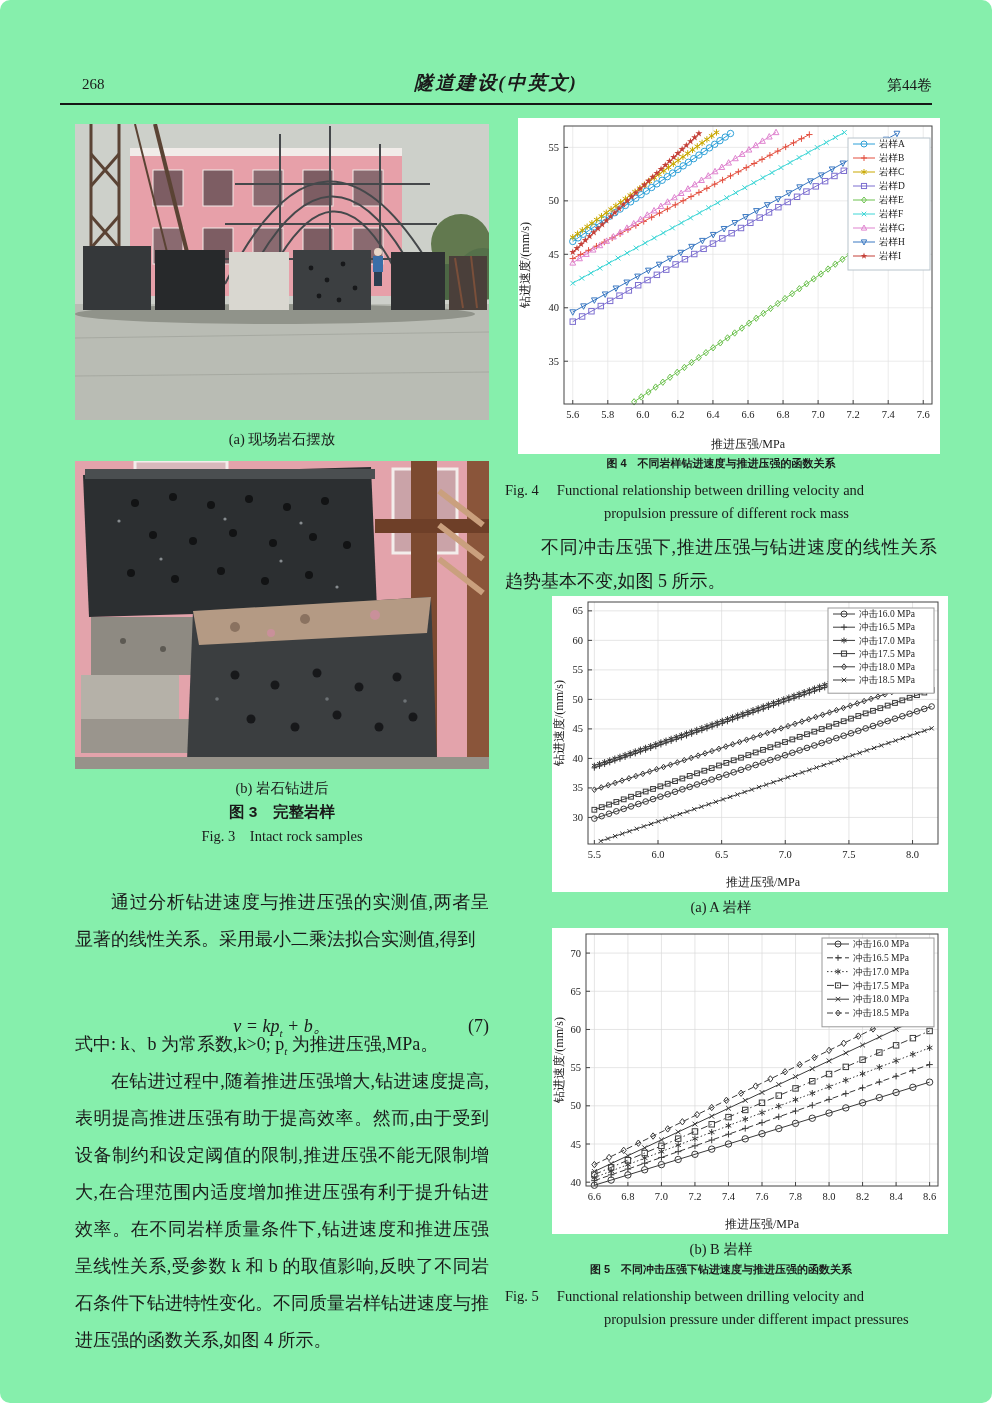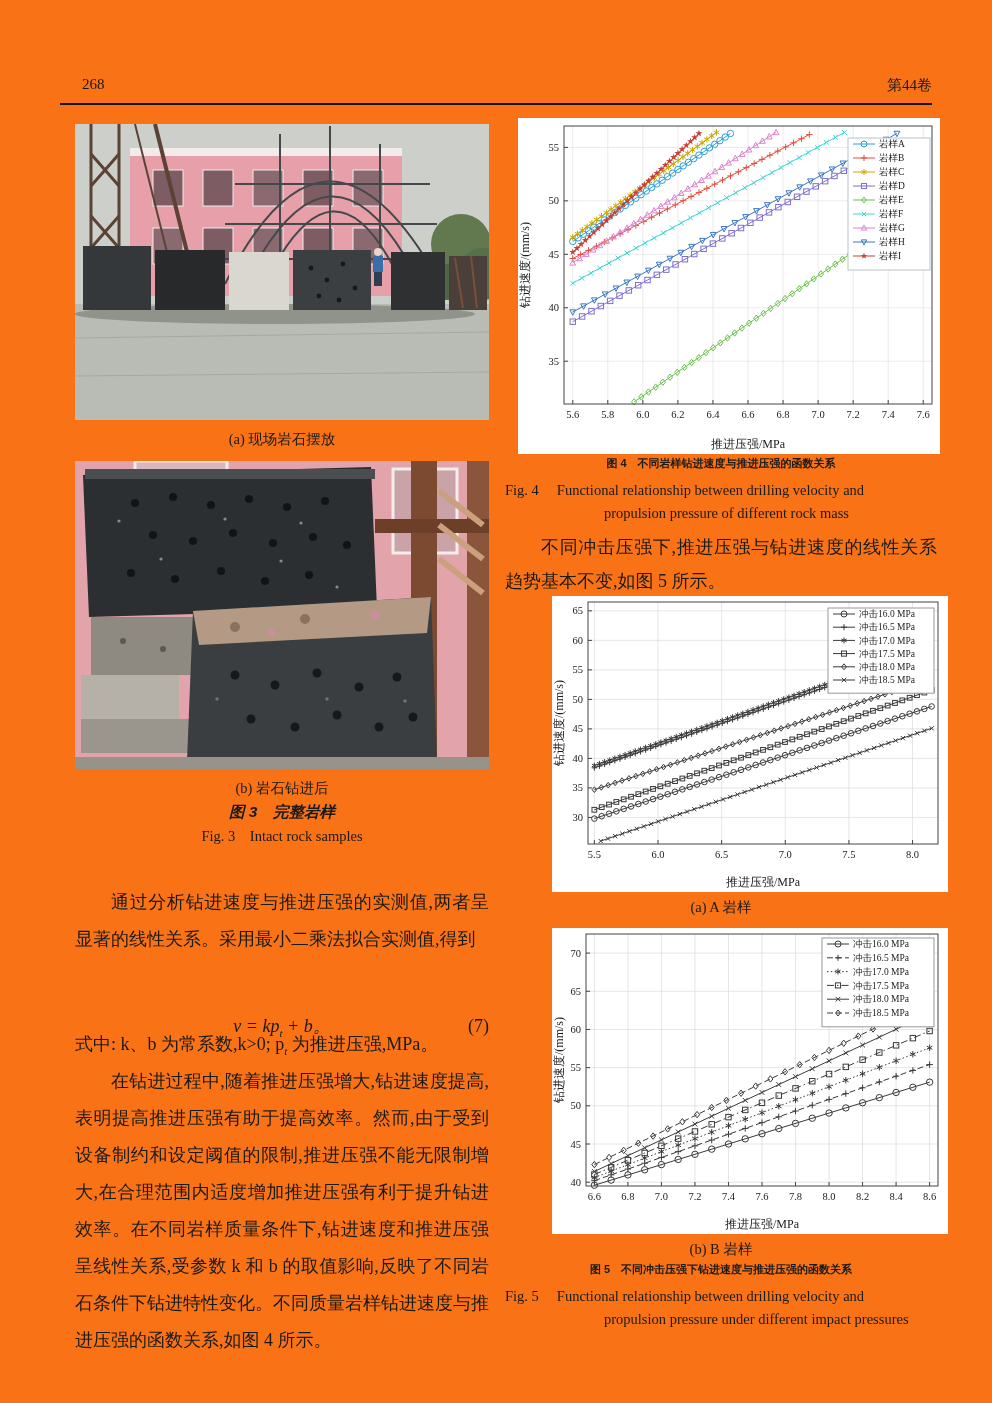--- a/index.html
+++ b/index.html
@@ -1,27 +1,27 @@
 <!DOCTYPE html>
 <html><head>
 <meta charset="utf-8">
 <style>
   html,body{margin:0;padding:0;background:#ffffff;}
-  .page{position:relative;width:992px;height:1403px;background:#f97316;overflow:hidden;
-        font-family:"Liberation Serif",serif;color:#1a1a1a;}
+  .page{position:relative;width:992px;height:1403px;background:#86efac;overflow:hidden;
+        font-family:"Liberation Serif",serif;color:#1a1a1a;border-radius:10px;}
   
   .hdr-num{position:absolute;left:82px;top:76px;font-size:15px;}
   .hdr-title{position:absolute;left:0;top:70px;width:100%;text-align:center;
              font-size:19px;font-weight:bold;font-style:italic;letter-spacing:2px;}
   .hdr-vol{position:absolute;right:60px;top:76px;font-size:15px;}
   .hdr-rule{position:absolute;left:60px;top:103px;width:872px;height:2px;background:#161616;}
   
   .photo{position:absolute;left:75px;width:414px;}
   .cap{position:absolute;left:75px;width:414px;text-align:center;font-size:14.5px;}
-  .capb{font-weight:bold;font-family:"Liberation Sans",sans-serif;font-style:italic;}
+  .capb{font-weight:bold;font-family:"Liberation Sans",sans-serif;}
   .h21{position:absolute;left:75px;top:852px;width:414px;font-size:18px;font-weight:bold;
        font-family:"Liberation Sans",sans-serif;}
   .para{position:absolute;left:75px;width:414px;font-size:18px;line-height:37px;
         text-align:justify;}
   .indent{text-indent:2em;}
   .eq-row{position:absolute;left:75px;top:990px;width:414px;display:flex;align-items:baseline;
           font-size:18px;}
   .eq-center{flex:1;text-align:center;font-family:"Liberation Serif",serif;margin-top:24px;}
   .eq-var{font-style:italic;}
   .eq-center sub{font-size:11px;font-style:italic;}
@@ -38,20 +38,21 @@
   .rpara{position:absolute;left:505px;top:530px;width:432px;font-size:18px;line-height:34px;
          text-align:justify;}
   svg text{font-family:"Liberation Serif",serif;}
 </style>
 </head>
 <body>
 
 <div class="page">
 
   <div class="hdr-num">268</div>
+  <div class="hdr-title">隧道建设(中英文)</div>
   <div class="hdr-vol">第44卷</div>
   <div class="hdr-rule"></div>
 
   <svg class="photo" style="top:124px" width="414" height="296" viewBox="0 0 414 296">
     <rect x="0" y="0" width="414" height="180" fill="#cdd0ca"></rect>
     <rect x="0" y="180" width="414" height="116" fill="#b9bcb4"></rect>
     <line x1="0" y1="214" x2="414" y2="208" stroke="#a6a9a1" stroke-width="1"></line>
     <line x1="0" y1="252" x2="414" y2="248" stroke="#a6a9a1" stroke-width="1"></line>
 
     <rect x="55" y="28" width="272" height="144" fill="#e7a0a9"></rect>

